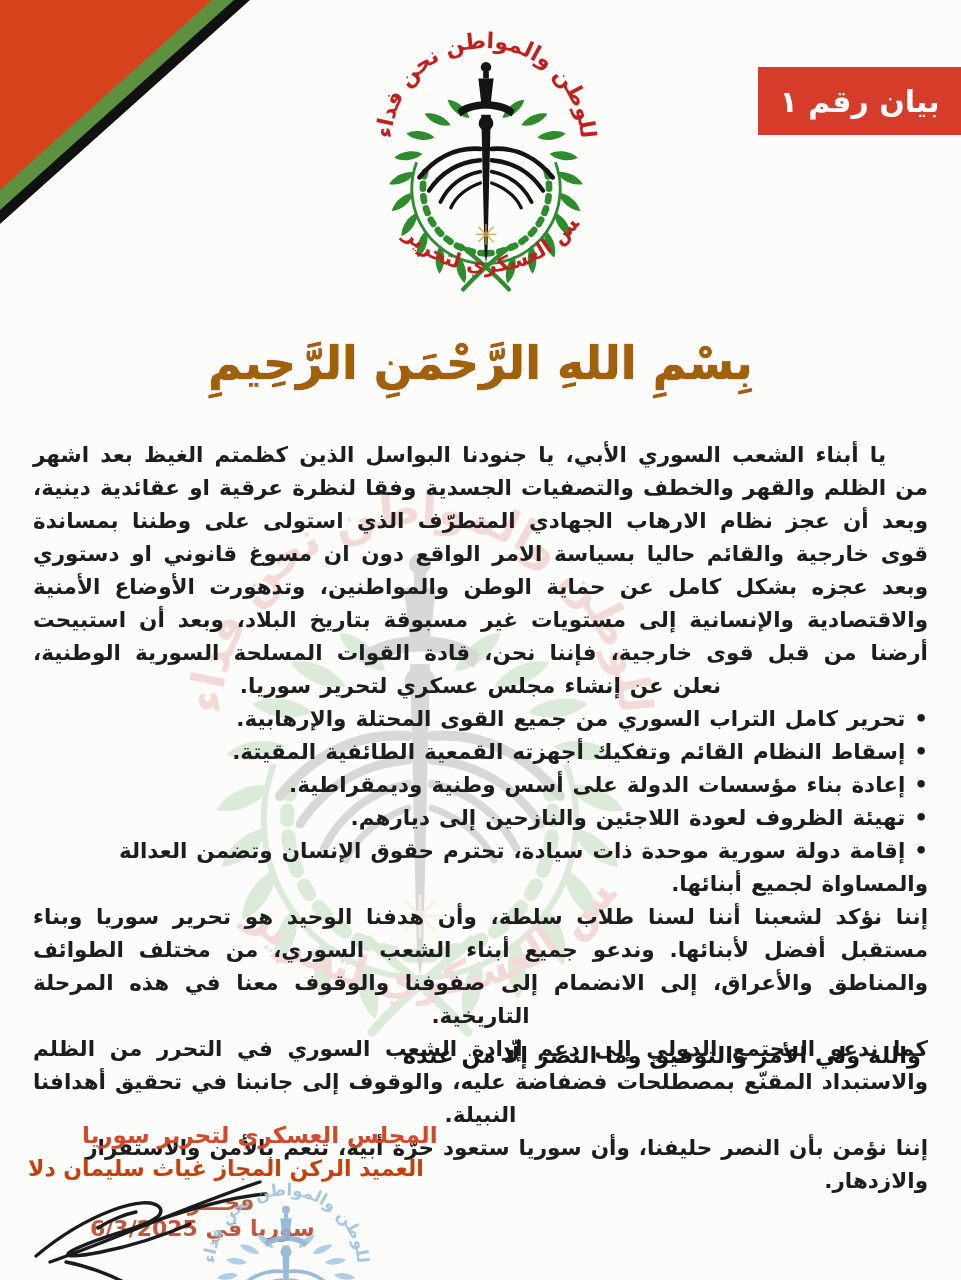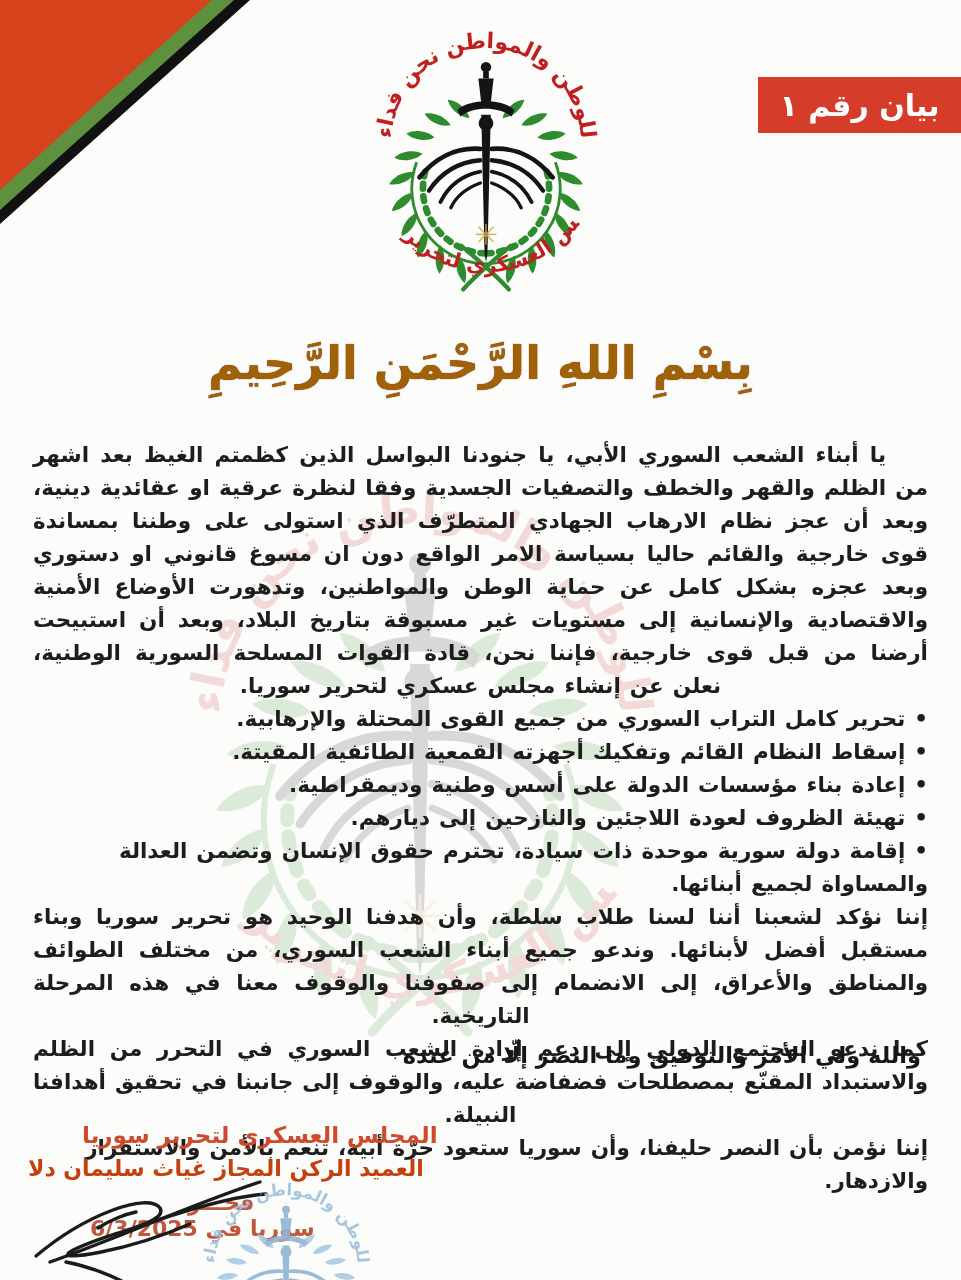--- a/index.html
+++ b/index.html
@@ -6,21 +6,21 @@
   body { background:#777; font-family:"DejaVu Sans", sans-serif; }
   .page {
     position:relative; width:961px; height:1280px; margin:0 auto;
     background:#fcfcfa; overflow:hidden;
     font-family:"DejaVu Sans", sans-serif;
   }
   
   .corner { position:absolute; left:0; top:0; width:260px; height:235px; }
   
   .banner {
-    position:absolute; left:758px; top:77px; width:203px; height:56px;
+    position:absolute; left:758px; top:67px; width:203px; height:68px;
     background:#d53d2a; color:#fff; direction:rtl;
     display:flex; align-items:center; justify-content:center;
     font-size:30px; font-weight:bold;
   }
   
   .logo { position:absolute; left:372px; top:8px; width:228px; height:314px; }
   .em-top-text, .em-bot-text { font-weight:bold; letter-spacing:1px; }
   
   .wm-center { position:absolute; left:180px; top:440px; width:480px; height:660px; opacity:.15; pointer-events:none; }
   

